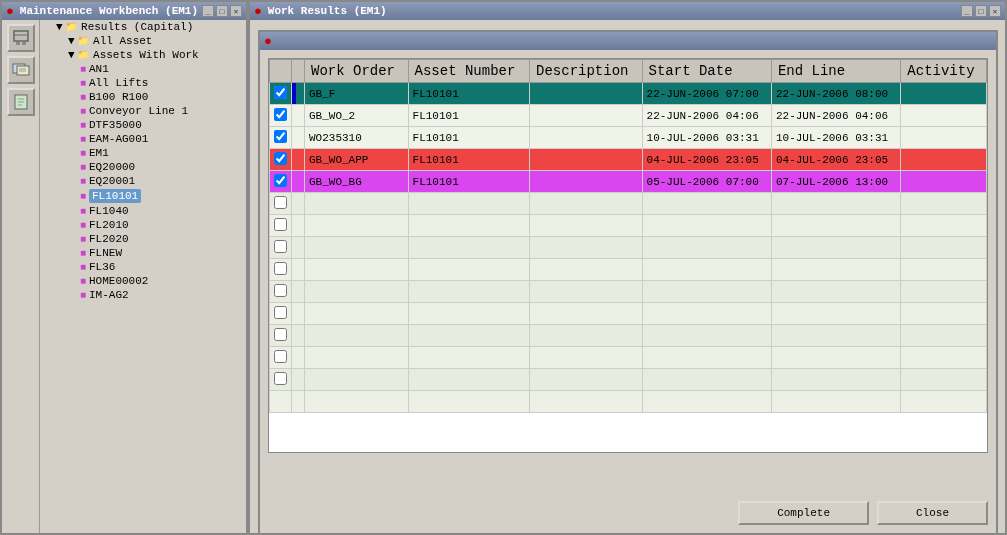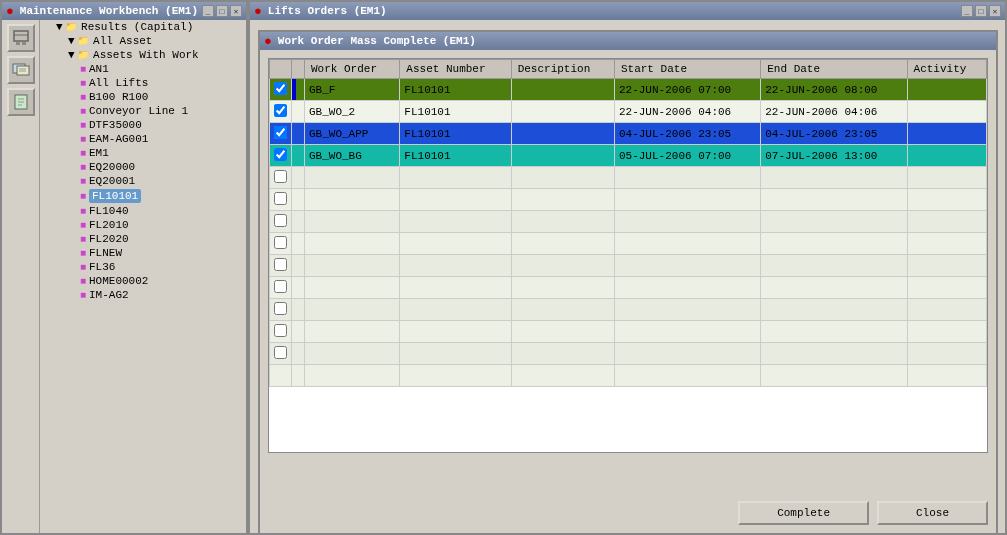--- a/index.html
+++ b/index.html
@@ -52,21 +52,21 @@
     }
     .sidebar-content { margin-left: 38px; height: calc(100% - 18px); overflow-y: auto; }
 
     
     .dialog-content { padding: 8px; height: calc(100% - 60px); }
     .table-container { border: 1px solid #888; overflow-y: auto; height: calc(100% - 30px); background: white; }
     table { width: 100%; border-collapse: collapse; }
     thead tr { background: #d4d0c8; }
     th {
       border: 1px solid #999; padding: 3px 6px; text-align: left; font-weight: normal;
-      font-size: 11px; background: #c8c4bc; white-space: nowrap;
+      font-size: 14px; background: #c8c4bc; white-space: nowrap;
     }
     td { border: 1px solid #ccc; padding: 2px 4px; font-size: 11px; height: 22px; }
     .checkbox-cell { width: 22px; text-align: center; }
     input[type="checkbox"] { cursor: pointer; }
 
     
     .dialog-footer {
       position: absolute; bottom: 8px; right: 8px; display: flex; gap: 8px;
     }
     .dialog-btn {
@@ -207,55 +207,54 @@
         <span>IM-AG2</span>
       </div>
       </div>
   </div>
 </div>
 
 <div class="work-orders-window">
   <div class="title-bar">
     <div class="title-bar-left">
       <span class="win-red">●</span>
-      <span>Lifts Orders (EM1)</span>
+      <span>Work Results (EM1)</span>
     </div>
     <div class="title-bar-controls">
       <div class="title-btn">_</div>
       <div class="title-btn">□</div>
       <div class="title-btn">✕</div>
     </div>
   </div>
 </div>
 
 <div class="mass-complete-dialog">
   <div class="title-bar">
     <div class="title-bar-left">
       <span class="win-red">●</span>
-      <span>Work Order Mass Complete (EM1)</span>
     </div>
   </div>
 
   <div class="dialog-content">
     <div class="table-container">
       <table>
         <thead>
           <tr>
             <th style="width:22px"></th>
             <th style="width:4px"></th>
             <th>Work Order</th>
             <th>Asset Number</th>
             <th>Description</th>
             <th>Start Date</th>
-            <th>End Date</th>
+            <th>End Line</th>
             <th>Activity</th>
           </tr>
         </thead>
         <tbody id="table-body">
-        <tr style="background: #4d7c0f;">
+        <tr style="background: #0f766e;">
       <td class="checkbox-cell">
         <input type="checkbox" checked="" style="">
       </td>
       <td style="width:4px;padding:0;">
         <div style="width:4px;height:100%;background:#0000cc;min-height:20px;"></div>
       </td>
       <td>GB_F</td>
       <td>FL10101</td>
       <td></td>
       <td>22-JUN-2006 07:00</td>
@@ -269,35 +268,49 @@
       <td style="width:4px;padding:0;">
         
       </td>
       <td>GB_WO_2</td>
       <td>FL10101</td>
       <td></td>
       <td>22-JUN-2006 04:06</td>
       <td>22-JUN-2006 04:06</td>
       <td></td>
     </tr>
-            <tr style="background: #1d4ed8;">
+            <tr style="background: rgb(240, 244, 232);">
       <td class="checkbox-cell">
         <input type="checkbox" checked="" style="">
       </td>
       <td style="width:4px;padding:0;">
         
       </td>
+      <td>WO235310</td>
+      <td>FL10101</td>
+      <td></td>
+      <td>10-JUL-2006 03:31</td>
+      <td>10-JUL-2006 03:31</td>
+      <td></td>
+    </tr>
+            <tr style="background: #ef4444;">
+      <td class="checkbox-cell">
+        <input type="checkbox" checked="" style="">
+      </td>
+      <td style="width:4px;padding:0;">
+        
+      </td>
       <td>GB_WO_APP</td>
       <td>FL10101</td>
       <td></td>
       <td>04-JUL-2006 23:05</td>
       <td>04-JUL-2006 23:05</td>
       <td></td>
     </tr>
-            <tr style="background: #14b8a6; margin-top: 16px;">
+            <tr style="background: #d946ef; margin-top: 16px;">
       <td class="checkbox-cell">
         <input type="checkbox" checked="" style="">
       </td>
       <td style="width:4px;padding:0;">
         
       </td>
       <td>GB_WO_BG</td>
       <td>FL10101</td>
       <td></td>
       <td>05-JUL-2006 07:00</td>

